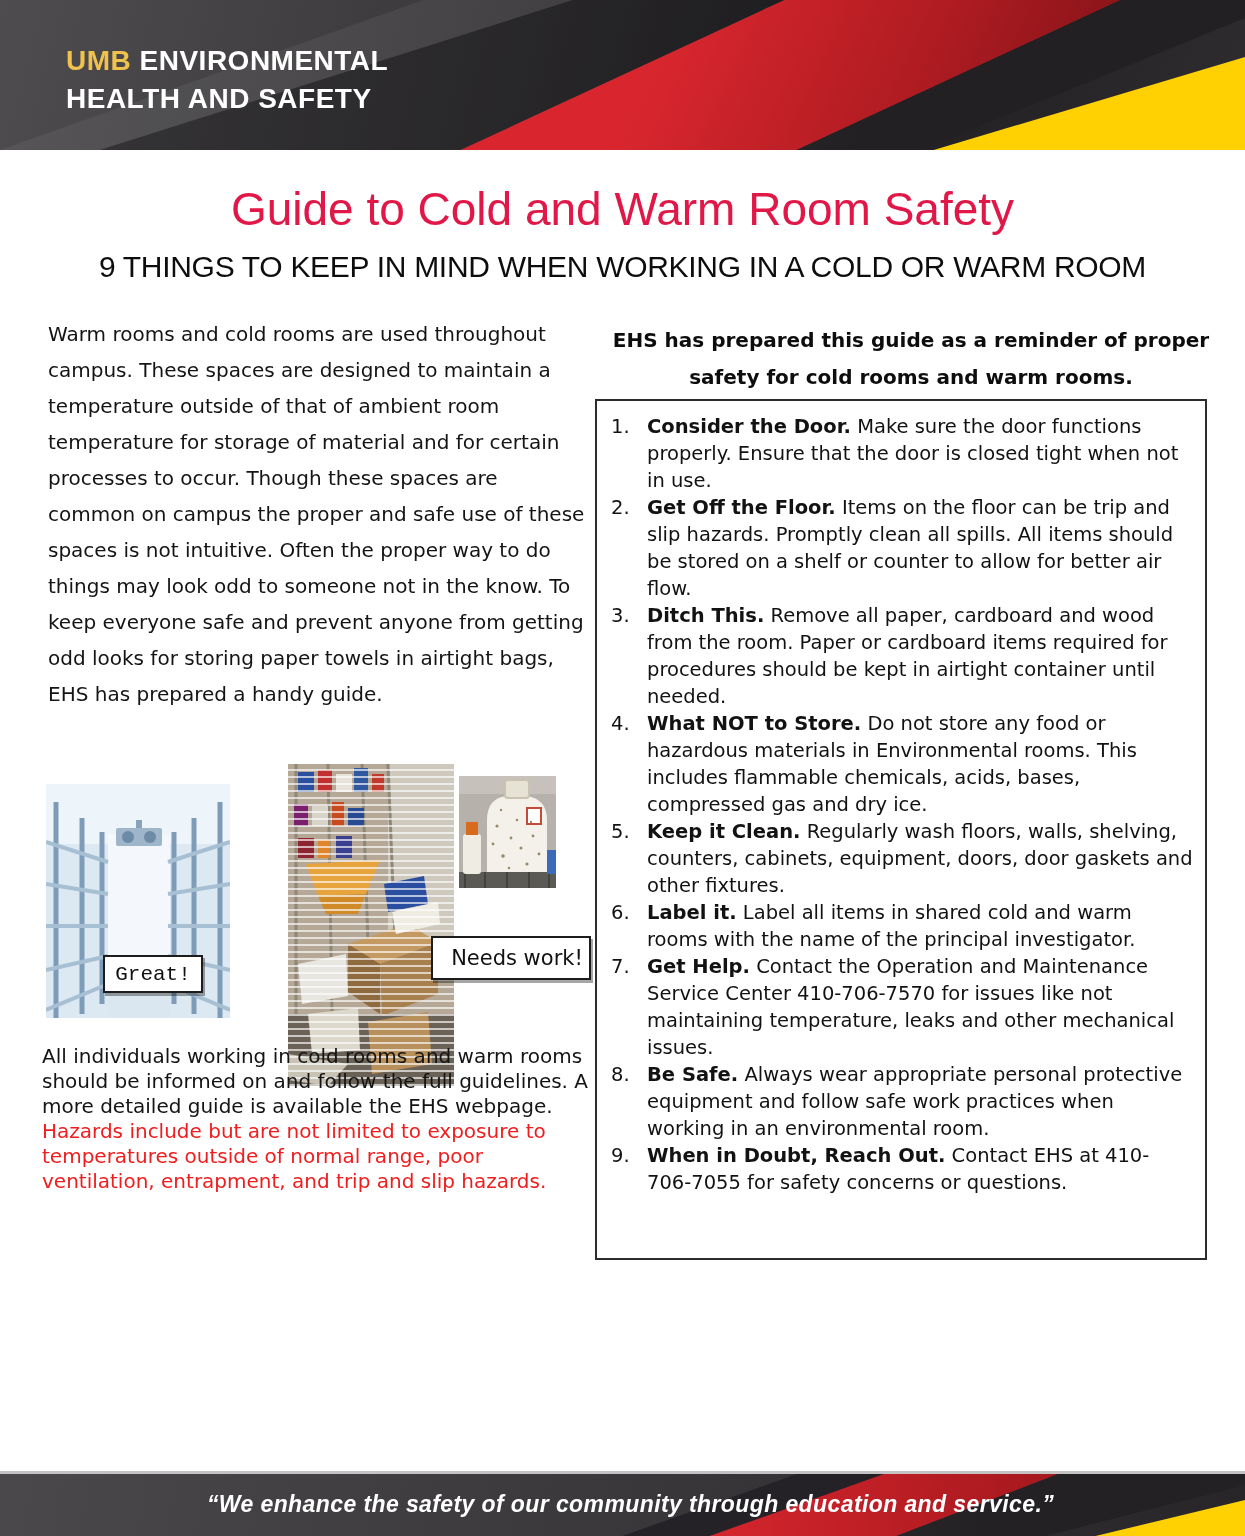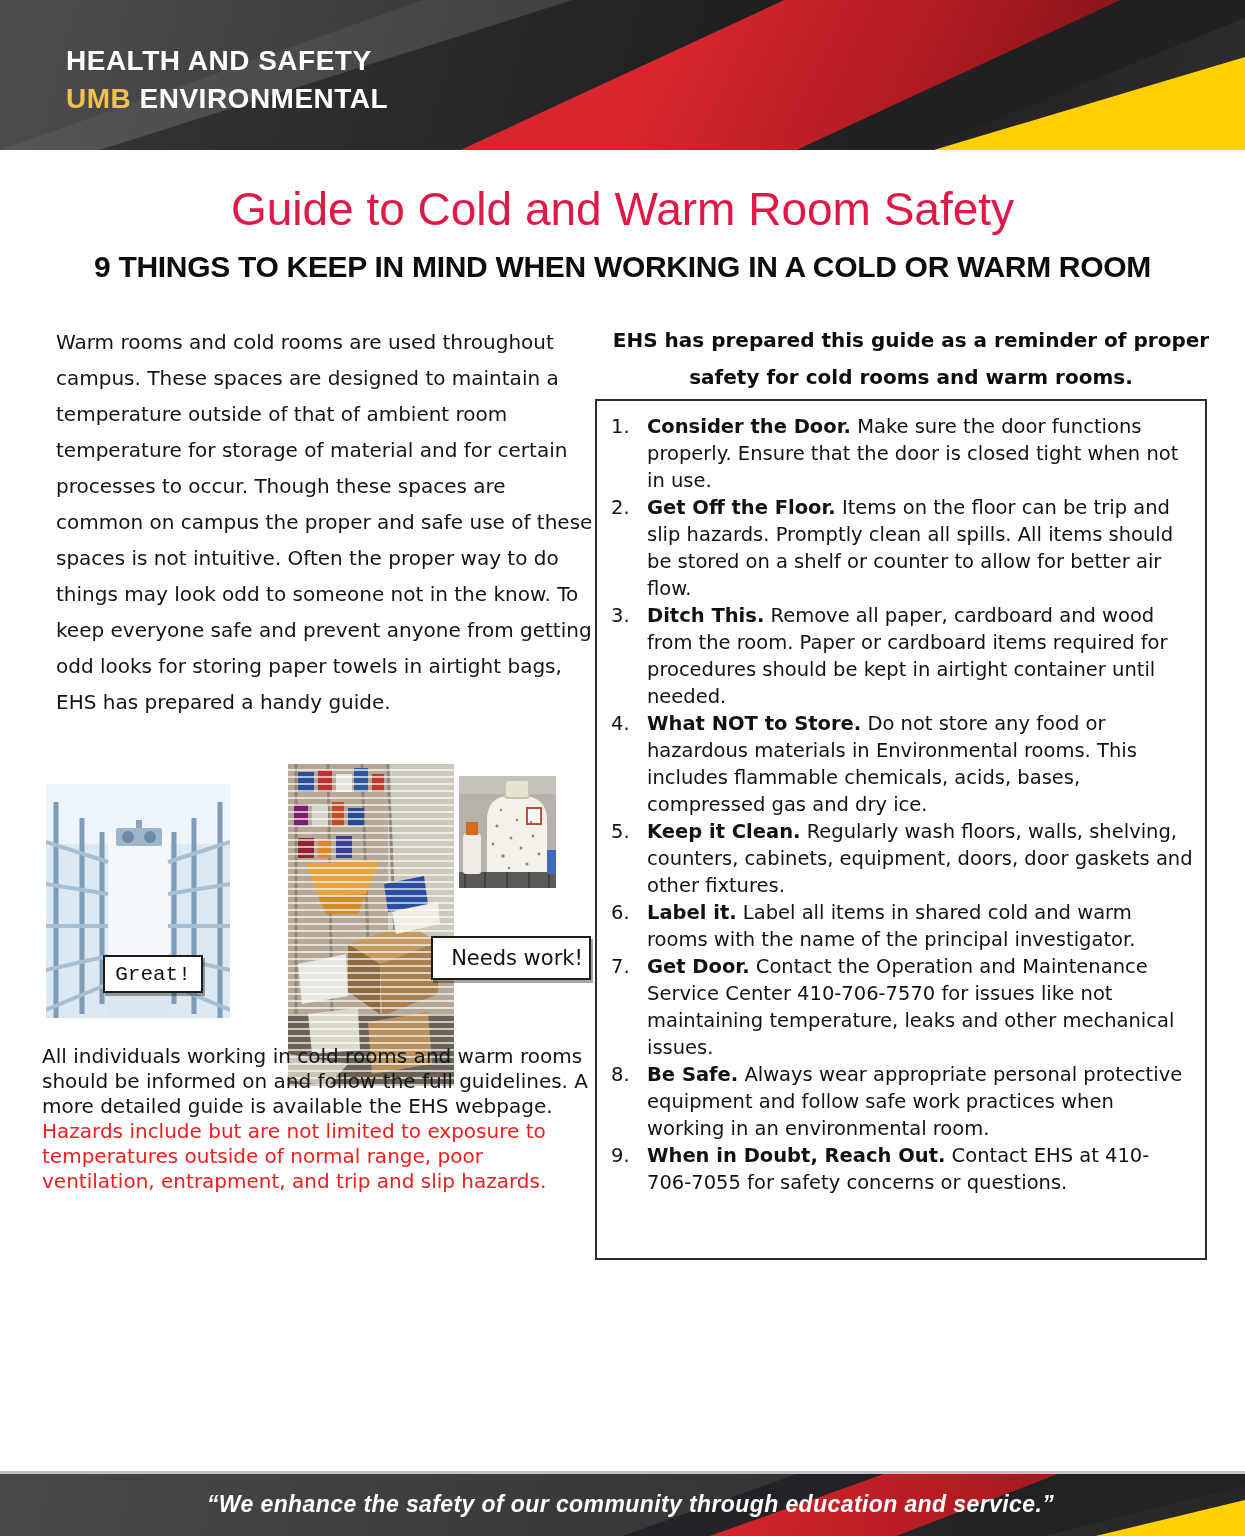--- a/index.html
+++ b/index.html
@@ -23,24 +23,24 @@
   .banner .yellow-tri{position:absolute;inset:0;background:#ffd103;
     clip-path:polygon(75% 100%,100% 38%,100% 100%);}
   .brand{position:absolute;left:66px;top:42px;font-weight:bold;
     font-family:"Liberation Sans",sans-serif;font-size:28px;line-height:38px;
     color:#ffffff;letter-spacing:0.5px;}
   .brand .gold{color:#efc24d;}
   
   .doc-title{position:absolute;left:0;top:182px;width:1245px;margin:0;text-align:center;
     font-family:"Liberation Sans",sans-serif;font-weight:normal;font-size:46px;color:#e01747;}
   .doc-subtitle{position:absolute;left:0;top:250px;width:1245px;margin:0;text-align:center;
-    font-family:"Liberation Sans",sans-serif;font-weight:bold;font-size:30px;color:#0d0d0d;
+    font-family:"Liberation Sans",sans-serif;font-weight:normal;font-size:30px;color:#0d0d0d;
     letter-spacing:-0.3px;}
   
-  .intro-left{position:absolute;left:48px;top:316px;width:542px;margin:8px;
+  .intro-left{position:absolute;left:48px;top:316px;width:542px;margin:0;
     font-size:20px;line-height:36px;color:#141414;}
   .closing-left{position:absolute;left:42px;top:1044px;width:552px;margin:0;
     font-size:20px;line-height:25px;color:#141414;}
   .closing-left .red{color:#ef1d1d;}
   
   .photo{position:absolute;display:block;}
   .photo-clutter-wrap{position:absolute;left:288px;top:764px;width:166px;height:322px;}
   .photo-clutter-wrap:after{content:"";position:absolute;inset:0;
     background:repeating-linear-gradient(to bottom,rgba(255,255,255,0) 0 5px,rgba(255,255,255,0.65) 5px 7px);}
   .tag-label{position:absolute;background:#ffffff;border:2px solid #1c1c1c;
@@ -80,22 +80,22 @@
 
 <div class="page">
 
   <div class="banner">
     <div class="sheen1"></div>
     <div class="sheen2"></div>
     <div class="red-band"></div>
     <div class="charcoal-band"></div>
     <div class="yellow-tri"></div>
     <div class="brand">
+      <div><span class="gold">UMB</span><span> ENVIRONMENTAL</span></div>
       <div>HEALTH AND SAFETY</div>
-      <div><span class="gold">UMB</span><span> ENVIRONMENTAL</span></div>
     </div>
   </div>
 
   <h1 class="doc-title">Guide to Cold and Warm Room Safety</h1>
   <h2 class="doc-subtitle">9 THINGS TO KEEP IN MIND WHEN WORKING IN A COLD OR WARM ROOM</h2>
 
   <p class="intro-left">Warm rooms and cold rooms are used throughout campus. These spaces are designed to maintain a temperature outside of that of ambient room temperature for storage of material and for certain processes to occur. Though these spaces are common on campus the proper and safe use of these spaces is not intuitive. Often the proper way to do things may look odd to someone not in the know. To keep everyone safe and prevent anyone from getting odd looks for storing paper towels in airtight bags, EHS has prepared a handy guide.</p>
 
   <svg class="photo" style="left:46px;top:784px;" width="184" height="234" viewBox="0 0 184 234">
     <rect width="184" height="234" fill="#dce8f2"></rect>
@@ -243,21 +243,21 @@
         <li>
           <span class="num">5.</span>
           <span class="body"><b>Keep it Clean.</b> <span>Regularly wash floors, walls, shelving, counters, cabinets, equipment, doors, door gaskets and other fixtures.</span></span>
         </li>
         <li>
           <span class="num">6.</span>
           <span class="body"><b>Label it.</b> <span>Label all items in shared cold and warm rooms with the name of the principal investigator.</span></span>
         </li>
         <li>
           <span class="num">7.</span>
-          <span class="body"><b>Get Door.</b> <span>Contact the Operation and Maintenance Service Center 410-706-7570 for issues like not maintaining temperature, leaks and other mechanical issues.</span></span>
+          <span class="body"><b>Get Help.</b> <span>Contact the Operation and Maintenance Service Center 410-706-7570 for issues like not maintaining temperature, leaks and other mechanical issues.</span></span>
         </li>
         <li>
           <span class="num">8.</span>
           <span class="body"><b>Be Safe.</b> <span>Always wear appropriate personal protective equipment and follow safe work practices when working in an environmental room.</span></span>
         </li>
         <li>
           <span class="num">9.</span>
           <span class="body"><b>When in Doubt, Reach Out.</b> <span>Contact EHS at 410-706-7055 for safety concerns or questions.</span></span>
         </li>
     </ol>

